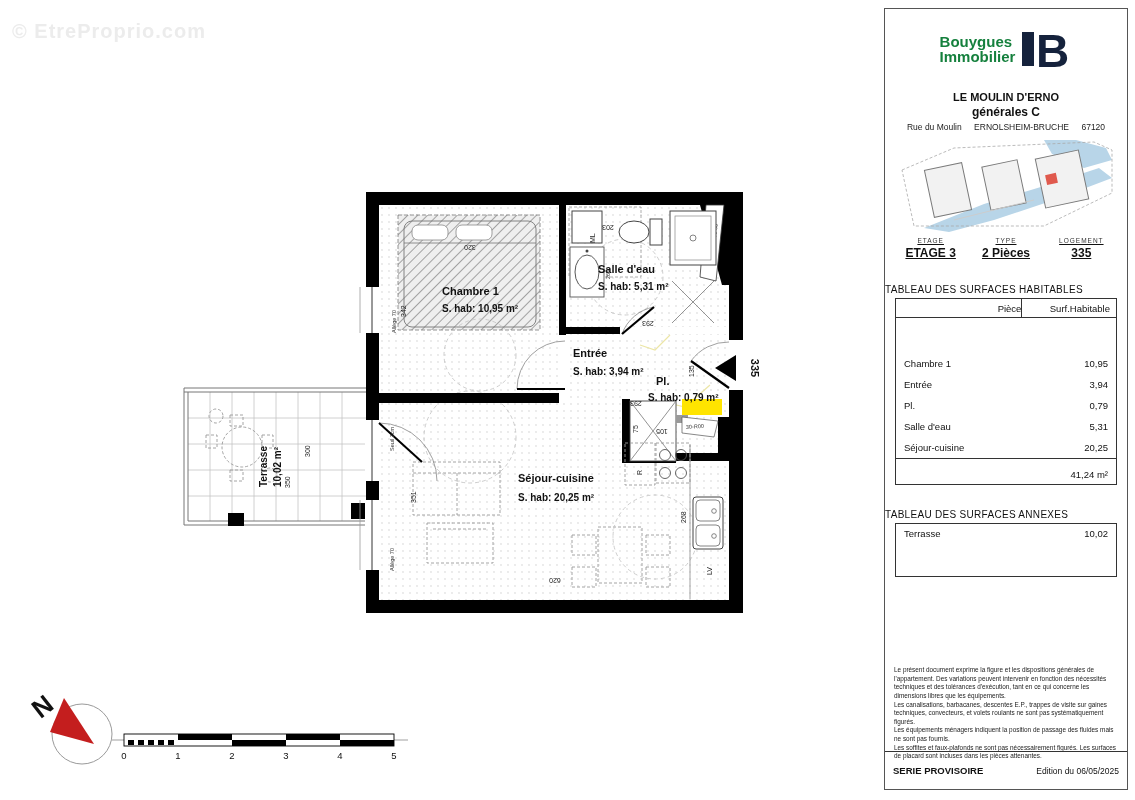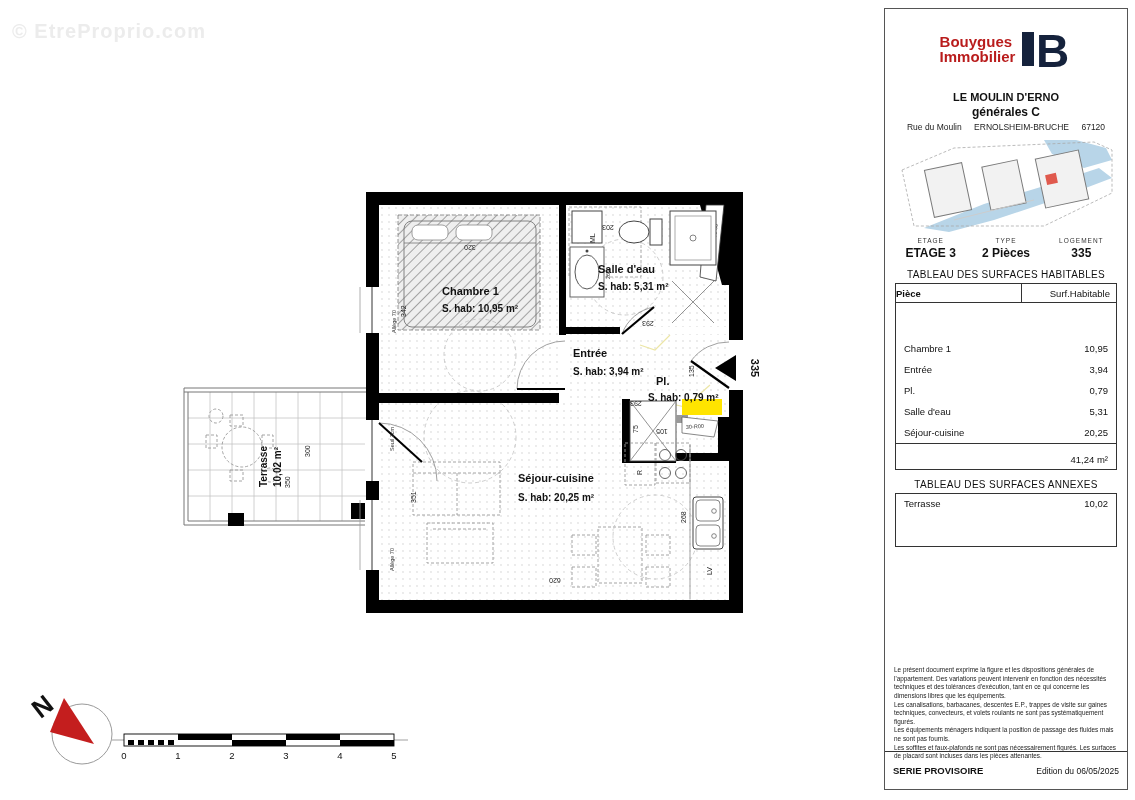--- a/index.html
+++ b/index.html
@@ -4,35 +4,35 @@
 <style>
   html,body{margin:0;padding:0;background:#fff;}
   .page{position:relative;width:1135px;height:800px;background:#ffffff;overflow:hidden;
         font-family:"Liberation Sans",sans-serif;color:#111;}
   .watermark{position:absolute;left:12px;top:20px;font-size:20px;font-weight:bold;
              color:#ececec;letter-spacing:1px;}
   
   .panel{position:absolute;left:884px;top:8px;width:244px;height:782px;border:1px solid #555;
          background:#fff;box-sizing:border-box;}
   .logo-row{display:flex;justify-content:center;align-items:center;gap:7px;margin-top:18px;}
-  .logo-text{text-align:left;font-weight:bold;font-size:15px;line-height:15px;color:#b91c1c;}
+  .logo-text{text-align:left;font-weight:bold;font-size:15px;line-height:15px;color:#15803d;}
   .proj-title{margin-top:20px;text-align:center;font-weight:bold;font-size:11px;}
   .proj-sub{text-align:center;font-weight:bold;font-size:12px;margin-top:2px;}
   .proj-addr{text-align:center;font-size:8.5px;margin-top:3px;color:#222;}
   .proj-addr span{margin:0 5px;}
   .siteplan{display:block;margin:6px auto 0;}
   .meta-row{display:flex;margin-top:4px;padding:0 8px;text-align:center;}
-  .meta-col{flex:1;}
+  .meta-col{flex:1;text-decoration:underline;}
   .meta-label{font-size:6.5px;letter-spacing:1px;color:#333;}
   .meta-value{font-size:12px;font-weight:bold;margin-top:2px;}
-  .tbl-title{margin-top:9px;text-align:center;font-size:10px;letter-spacing:.3px;}
+  .tbl-title{margin-top:24px;text-align:left;font-size:10px;letter-spacing:.3px;}
   .tbl{margin:3px 10px 0;border:1px solid #333;height:185px;display:flex;flex-direction:column;
        font-size:9.5px;}
   .tbl-head{display:flex;border-bottom:1px solid #333;height:18px;align-items:center;}
-  .tbl-head .c1{width:57%;text-align:left;font-weight:bold;}
+  .tbl-head .c1{width:57%;text-align:right;}
   .tbl-head .c2{width:43%;text-align:right;padding-right:6px;border-left:1px solid #333;
                 height:100%;display:flex;align-items:center;justify-content:flex-end;box-sizing:border-box;}
   .tbl-body{margin-top:auto;}
   .tbl-row{display:flex;justify-content:space-between;padding:0 8px;height:21px;align-items:center;}
   .tbl-total{border-top:1px solid #333;text-align:right;padding:10px 8px 4px;}
   .tbl2{margin:3px 10px 0;border:1px solid #333;height:52px;font-size:9.5px;}
   .tbl2 .tbl-row{height:18px;}
   .legend{margin:9px 12px 0;}
   .legend-title{font-size:8.5px;}
   .legend-row{display:flex;margin-top:6px;align-items:flex-start;}

